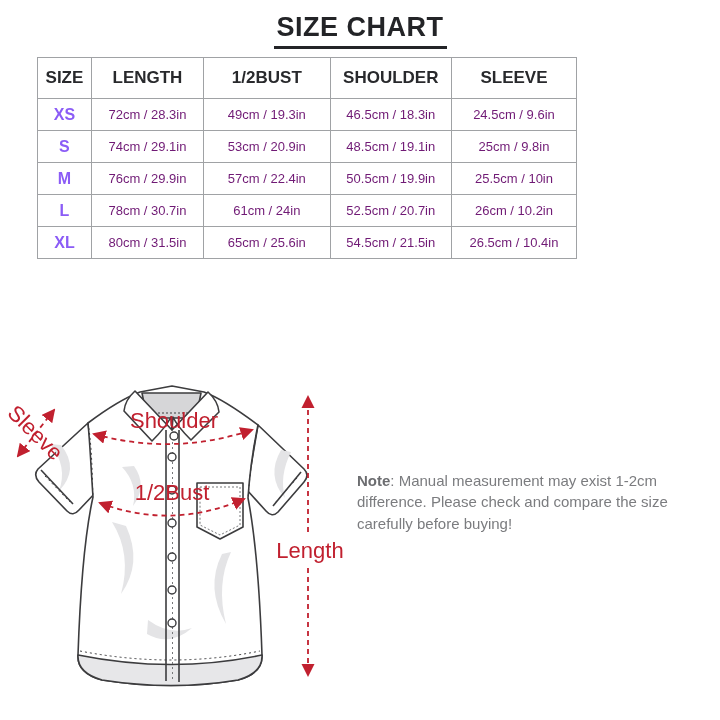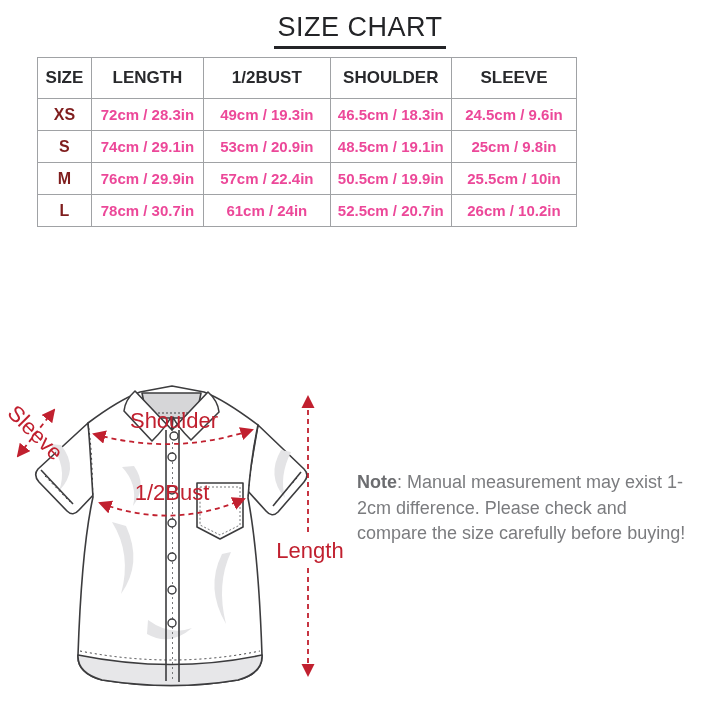--- a/index.html
+++ b/index.html
@@ -3,44 +3,44 @@
 <meta charset="utf-8">
 <style>
   html,body{margin:0;padding:0;}
   body{
     width:720px;height:720px;position:relative;background:#ffffff;
     font-family:"Liberation Sans", sans-serif;overflow:hidden;
   }
   
   .title-wrap{position:absolute;top:12px;left:0;width:720px;text-align:center;}
   .title{
-    display:inline-block;font-size:27px;font-weight:normal;color:#232427;
+    display:inline-block;font-size:27px;font-weight:bold;color:#232427;
     letter-spacing:0.5px;border-bottom:3px solid #232427;padding:0 3px 3px 3px;
   }
   
   table.size-table{
     position:absolute;left:37px;top:57px;width:540px;
     border-collapse:collapse;table-layout:fixed;
   }
   .size-table th,.size-table td{
     border:1px solid #a0a2a5;text-align:center;vertical-align:middle;
     padding:0 2px;overflow:hidden;white-space:nowrap;
   }
   .size-table th{height:40px;font-size:17px;font-weight:bold;color:#28292c;}
-  .size-table td{height:31px;font-size:15px;color:#ec4899;font-weight:bold;}
-  .size-table td.size-col{font-weight:bold;color:#7f1d1d;font-size:16px;}
+  .size-table td{height:31px;font-size:13px;color:#701a75;font-weight:normal;}
+  .size-table td.size-col{font-weight:bold;color:#8b5cf6;font-size:16px;}
   
   .diagram{position:absolute;left:0;top:372px;width:350px;height:348px;}
   .red-label{
     fill:#c1202f;font-family:"Liberation Sans",sans-serif;font-size:22px;
   }
   
   .note{
     position:absolute;left:357px;top:470px;width:334px;
-    font-size:18px;line-height:1.42;color:#7b7c7f;
+    font-size:15px;line-height:1.42;color:#7b7c7f;
   }
   .note b{color:#6c6d70;font-weight:bold;}
 </style>
 </head>
 <body>
 
 <div class="title-wrap">
   <span class="title">SIZE CHART</span>
 </div>
 
@@ -82,20 +82,27 @@
       <td>57cm / 22.4in</td>
       <td>50.5cm / 19.9in</td>
       <td>25.5cm / 10in</td>
     </tr>
     <tr>
       <td class="size-col">L</td>
       <td>78cm / 30.7in</td>
       <td>61cm / 24in</td>
       <td>52.5cm / 20.7in</td>
       <td>26cm / 10.2in</td>
+    </tr>
+    <tr>
+      <td class="size-col">XL</td>
+      <td>80cm / 31.5in</td>
+      <td>65cm / 25.6in</td>
+      <td>54.5cm / 21.5in</td>
+      <td>26.5cm / 10.4in</td>
     </tr>
   </tbody>
 </table>
 
 <svg class="diagram" viewBox="0 0 350 348" xmlns="http://www.w3.org/2000/svg">
   <defs>
     <marker id="arr" viewBox="0 0 10 10" refX="8.5" refY="5" markerWidth="7.5" markerHeight="7.5" orient="auto-start-reverse">
       <path d="M0,0 L10,5 L0,10 Z" fill="#c1202f"></path>
     </marker>
   </defs>

